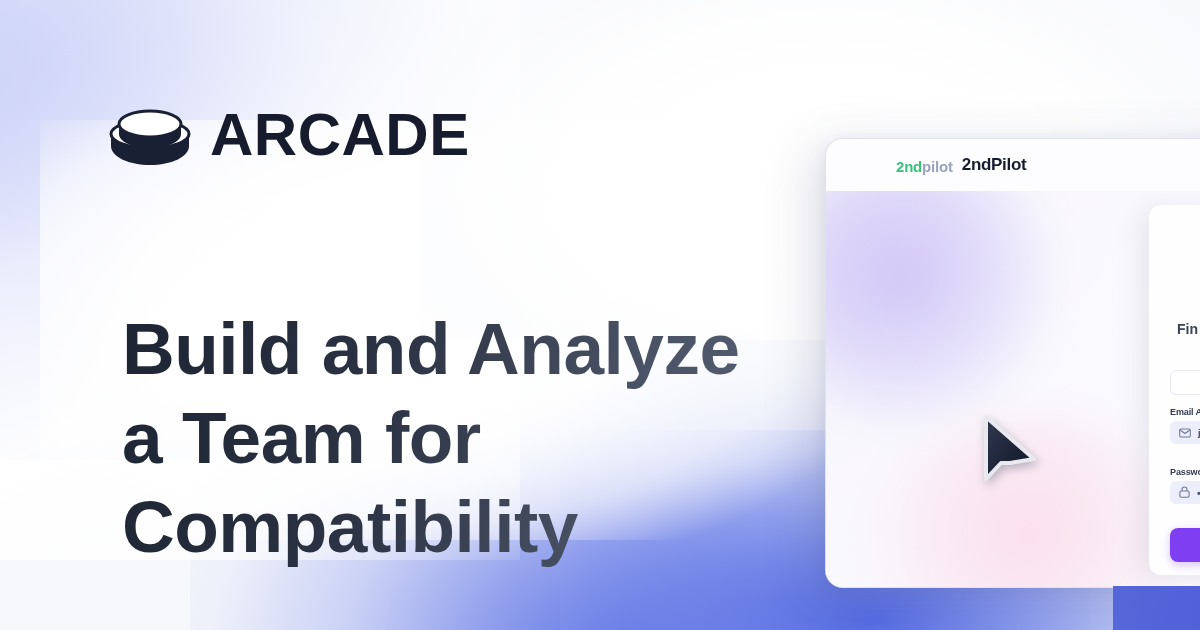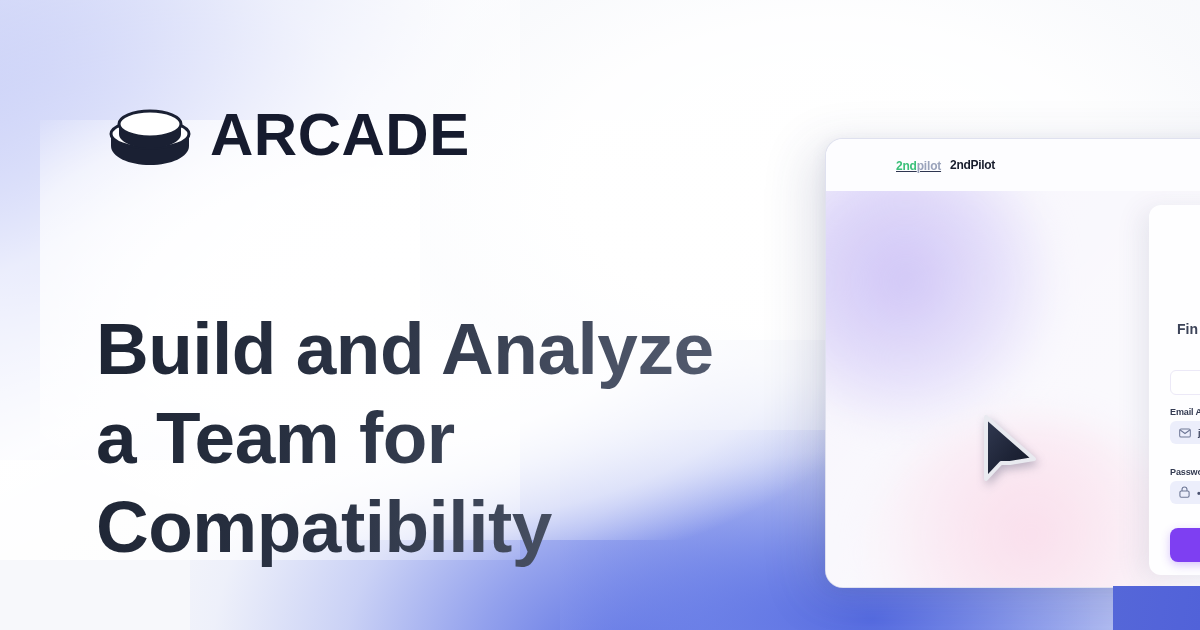--- a/index.html
+++ b/index.html
@@ -118,21 +118,21 @@
     font-weight: 700;
     letter-spacing: 0.5px;
     color: #161b2e;
     line-height: 1;
     white-space: nowrap;
   }
 
   
   .headline {
     position: absolute;
-    left: 96px;
+    left: 122px;
     top: 255px;
     width: 680px;
     font-size: 73px;
     font-weight: 700;
     line-height: 1.22;
     letter-spacing: -0.5px;
     color: #3a4253;
     background: linear-gradient(104deg, #1d2433 0%, #2b3344 38%, #4a5265 72%, #5b6377 100%);
     -webkit-background-clip: text;
     background-clip: text;
@@ -161,32 +161,31 @@
     background: #fdfdff;
     display: flex;
     align-items: center;
     padding-left: 70px;
     gap: 9px;
     box-sizing: border-box;
   }
   .app-logo-mini {
     display: flex;
     align-items: center;
-    font-size: 12px;
+    font-size: 15px;
     font-weight: 700;
     letter-spacing: -0.2px;
     color: #2e3550;
     line-height: 1;
     transform: translateY(1px);
-    text-decoration: underline;
   }
   .app-logo-mini .g { color: #3cc07a; }
   .app-logo-mini .d { color: #9aa3bb; }
   .app-title {
-    font-size: 12px;
+    font-size: 17px;
     font-weight: 700;
     color: #171c2c;
     letter-spacing: -0.3px;
   }
 
   .app-body {
     position: relative;
     height: 396px;
     background: #f6f4fc;
     overflow: hidden;

